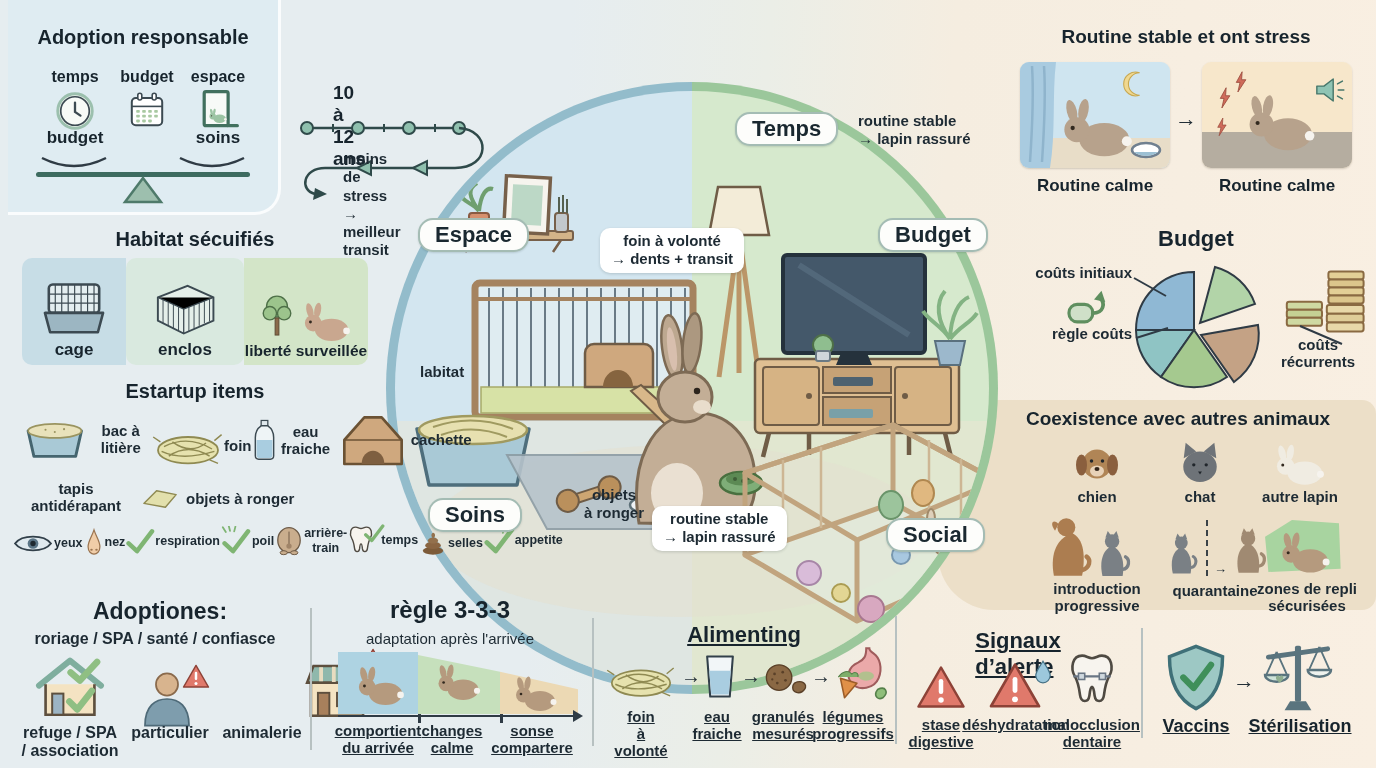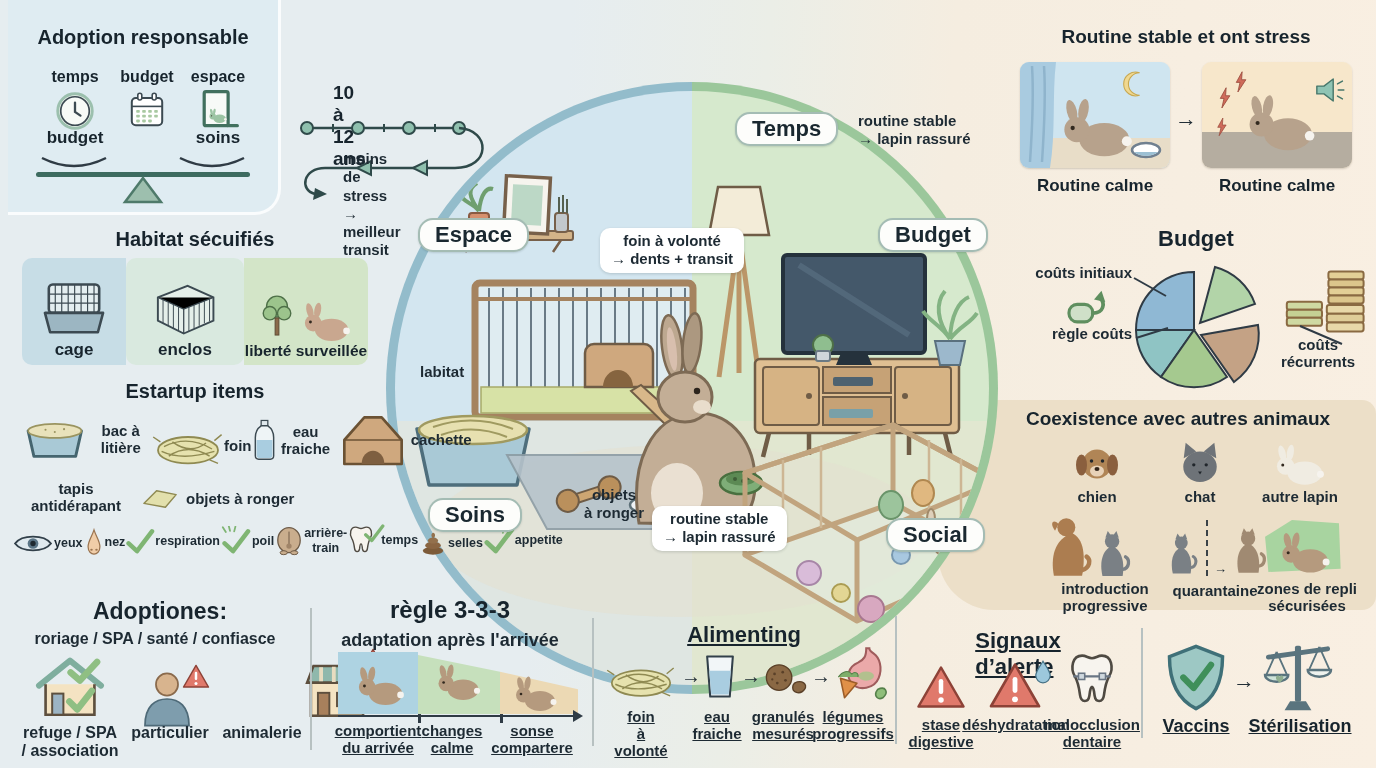--- a/index.html
+++ b/index.html
@@ -645,21 +645,21 @@
       </svg>
   <div class="abs lbl" style="left:322px;top:80px;width:80px">autre lapin</div>
   <span class="abs" style="left:104px;top:108px;display:flex;align-items:flex-end">
     <svg viewBox="0 0 90 110" style="width:52px;height:62px;color:#ac7d50">
           <use href="#i-dogsit" width="90" height="110"></use>
         </svg>
     <svg viewBox="0 0 80 100" style="width:40px;height:48px;color:#7a8085">
           <use href="#i-catsit" width="80" height="100"></use>
         </svg>
   </span>
-  <div class="abs lbl" style="left:112px;top:172px;width:110px">introduction
+  <div class="abs lbl" style="left:104px;top:172px;width:110px">introduction
 progressive</div>
   <span class="abs" style="left:228px;top:112px;display:flex;align-items:flex-end;gap:4px">
     <svg viewBox="0 0 80 100" style="width:34px;height:44px;color:#7a8085">
           <use href="#i-catsit" width="80" height="100"></use>
         </svg>
     <span style="width:0;height:56px;border-left:2px dashed #3a4248;margin:0 2px"></span>
     <span style="font-size:13px;font-weight:700">→</span>
     <svg viewBox="0 0 80 100" style="width:38px;height:50px;color:#a08a72">
           <use href="#i-catsit" width="80" height="100"></use>
         </svg>
@@ -703,21 +703,21 @@
         </svg>
   </span>
   <div class="abs lbl" style="left:6px;top:126px;width:128px;font-size:16px">refuge / SPA
 / association</div>
   <div class="abs lbl" style="left:120px;top:126px;width:100px;font-size:16px">particulier</div>
   <div class="abs lbl" style="left:212px;top:126px;width:100px;font-size:16px">animalerie</div>
 </section>
 
 <section class="abs z4" style="left:320px;top:596px">
   <div class="abs h2 c" style="left:0;top:0;width:260px;font-size:24px">règle 3-3-3</div>
-  <div class="abs c" style="left:-10px;top:34px;width:280px;font-size:18px;font-weight:700">adaptation après l'arrivée</div>
+  <div class="abs c" style="left:-10px;top:34px;width:280px;font-size:15px;font-weight:400">adaptation après l'arrivée</div>
 </section>
 <div id="rule-chart" class="abs">
   <div class="stepA"></div>
   <div class="stepB"></div>
   <div class="stepC"></div>
   <svg class="abs" viewBox="0 0 100 72" style="left:14px;top:14px;width:56px;height:40px;color:#b59a7e">
         <use href="#i-rabbit" width="100" height="72"></use>
       </svg>
   <svg class="abs" viewBox="0 0 100 72" style="left:94px;top:12px;width:52px;height:37px;color:#b59a7e">
         <use href="#i-rabbit" width="100" height="72"></use>

